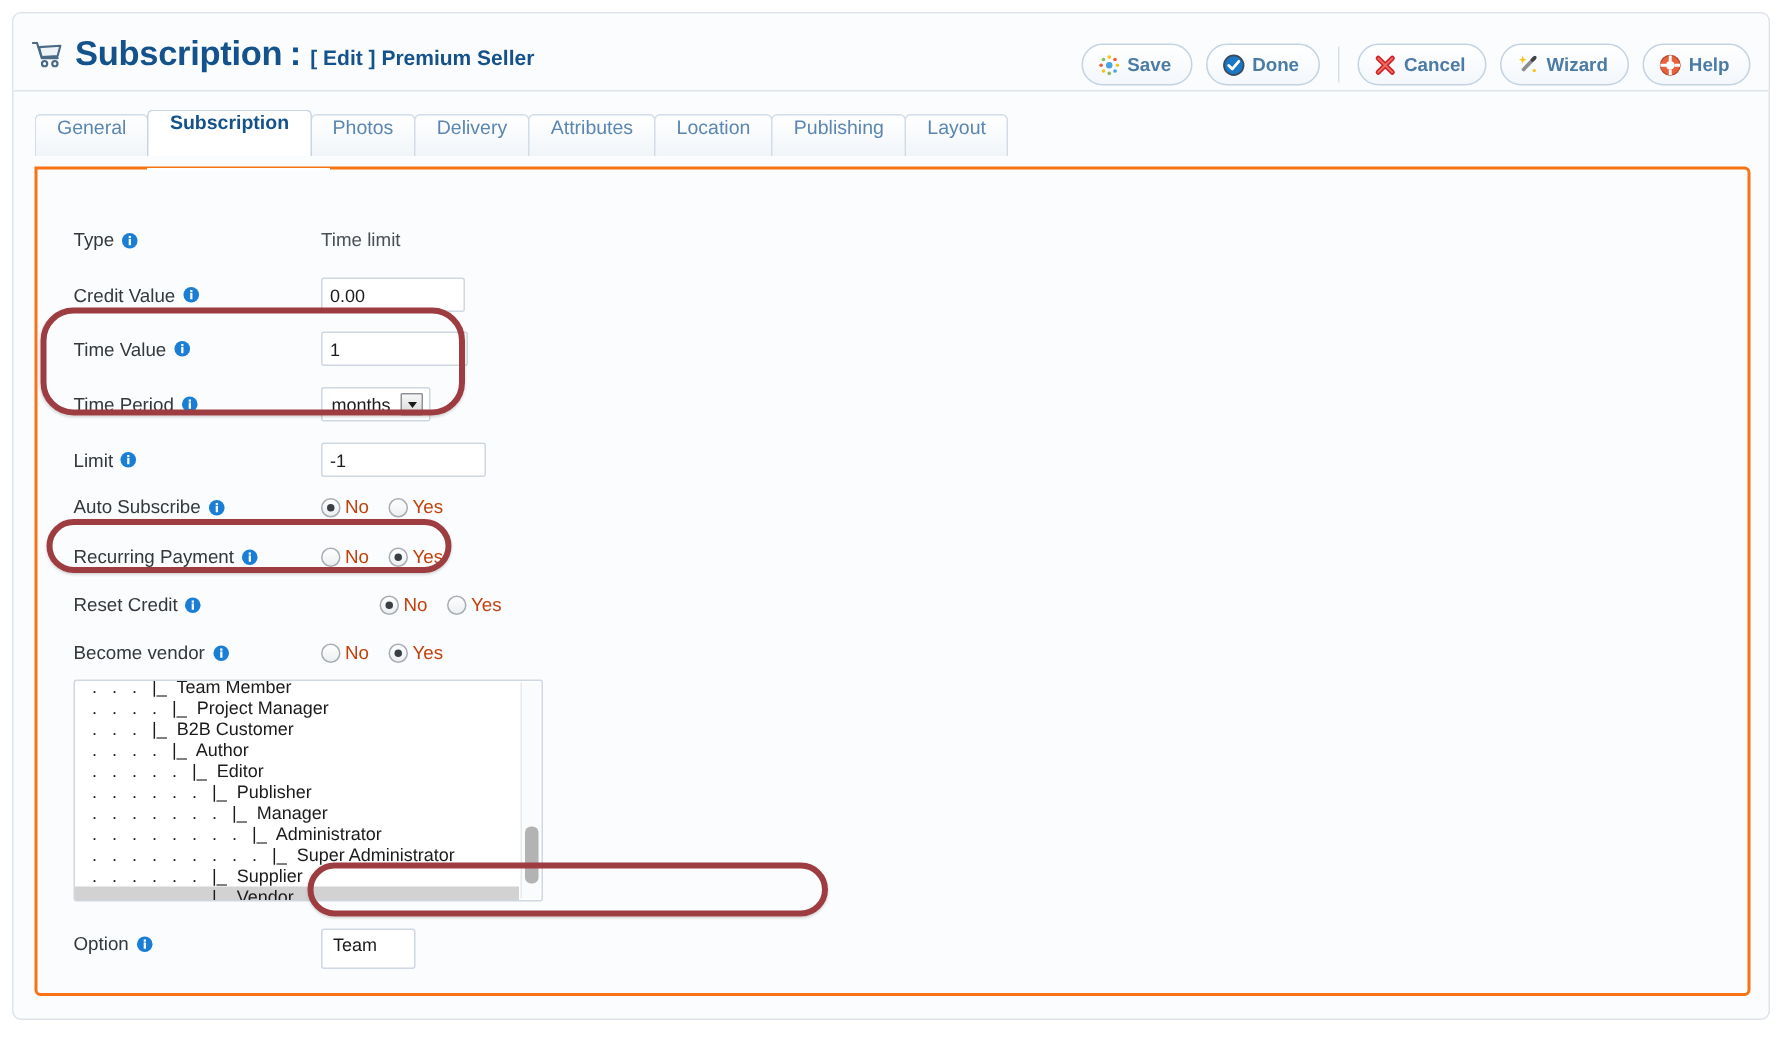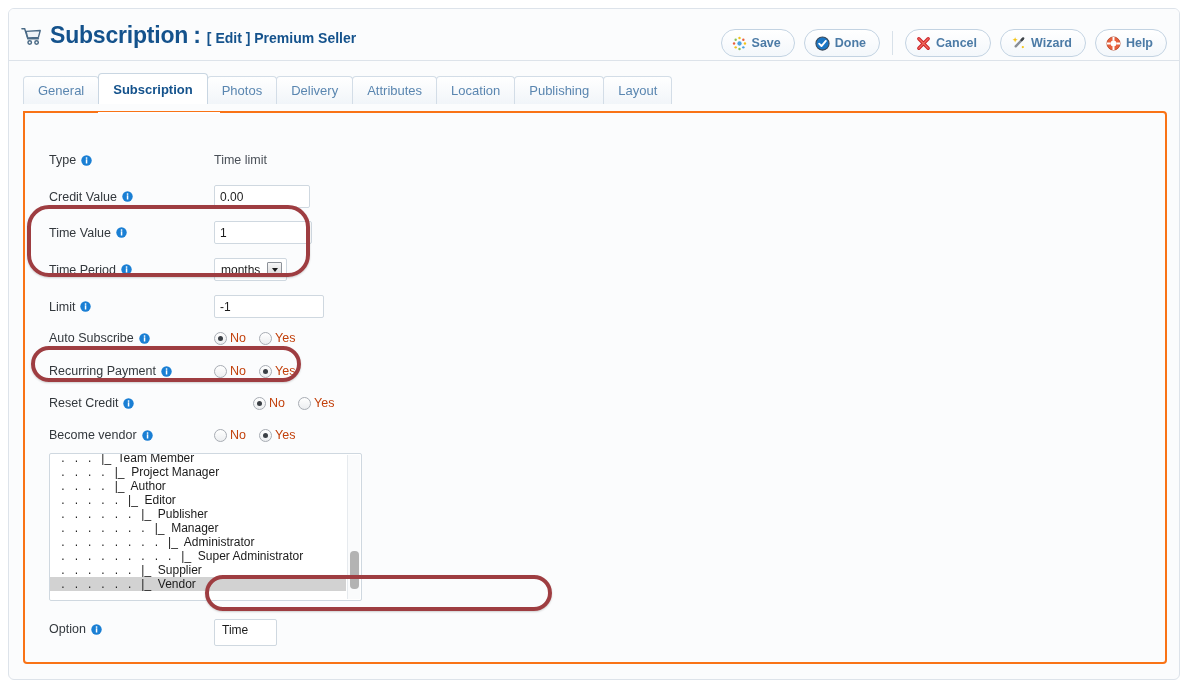--- a/index.html
+++ b/index.html
@@ -87,21 +87,21 @@
   .tabs-row {
     position: relative;
     height: 30px;
     margin: 13px 0 0 14px;
     display: flex; align-items: flex-end;
     z-index: 3;
   }
   .tab {
     height: 28px;
     padding: 0 14px;
-    display: flex; align-items: center;
+    display: flex; align-items: flex-start;
     font-size: 13px;
     color: #5a86b0;
     background: linear-gradient(to bottom, #ffffff 0%, #f1f5f9 100%);
     border: 1px solid #d3dde7;
     border-bottom: none;
     border-radius: 4px 4px 0 0;
     margin-right: -1px;
     cursor: pointer;
     position: relative;
     white-space: nowrap;
@@ -577,20 +577,21 @@
           </label>
         </div>
       </div>
 
       <div class="row" style="top:340px; align-items:flex-start;">
         <div class="val">
           <div class="listbox">
             <div class="lb-inner" id="role-items">
                 <div class="lb-item"> .   .   .   |_  Team Member</div>
                 <div class="lb-item"> .   .   .   .   |_  Project Manager</div>
+                <div class="lb-item"> .   .   .   |_  B2B Customer</div>
                 <div class="lb-item"> .   .   .   .   |_  Author</div>
                 <div class="lb-item"> .   .   .   .   .   |_  Editor</div>
                 <div class="lb-item"> .   .   .   .   .   .   |_  Publisher</div>
                 <div class="lb-item"> .   .   .   .   .   .   .   |_  Manager</div>
                 <div class="lb-item"> .   .   .   .   .   .   .   .   |_  Administrator</div>
                 <div class="lb-item"> .   .   .   .   .   .   .   .   .   |_  Super Administrator</div>
                 <div class="lb-item"> .   .   .   .   .   .   |_  Supplier</div>
                 <div class="lb-item sel-row"> .   .   .   .   .   .   |_  Vendor</div>
               </div>
             <div class="lb-scroll">
@@ -606,21 +607,21 @@
           <span class="info-i">
             <svg viewBox="0 0 11 11" width="11" height="11">
                 <circle cx="5.5" cy="5.5" r="5.2" fill="#1a7fd4"></circle>
                 <rect x="4.8" y="4.3" width="1.5" height="4.2" fill="#fff"></rect>
                 <rect x="4.8" y="2.3" width="1.5" height="1.5" fill="#fff"></rect>
               </svg>
           </span>
         </div>
         <div class="val">
           <div class="optbox">
-            <span>Time</span>
+            <span>Team</span>
           </div>
         </div>
       </div>
 
     </div>
   </div>
 
   <div class="hl" id="hl0" style="left: 18px; top: 196px; width: 283px; height: 72px; border-color: rgb(158, 61, 65);"></div>
   <div class="hl" id="hl1" style="left: 22px; top: 337px; width: 270px; height: 36px; border-color: rgb(158, 61, 65);"></div>
   <div class="hl" id="hl2" style="left: 196px; top: 566px; width: 347px; height: 36px; border-color: rgb(158, 61, 65);"></div>

